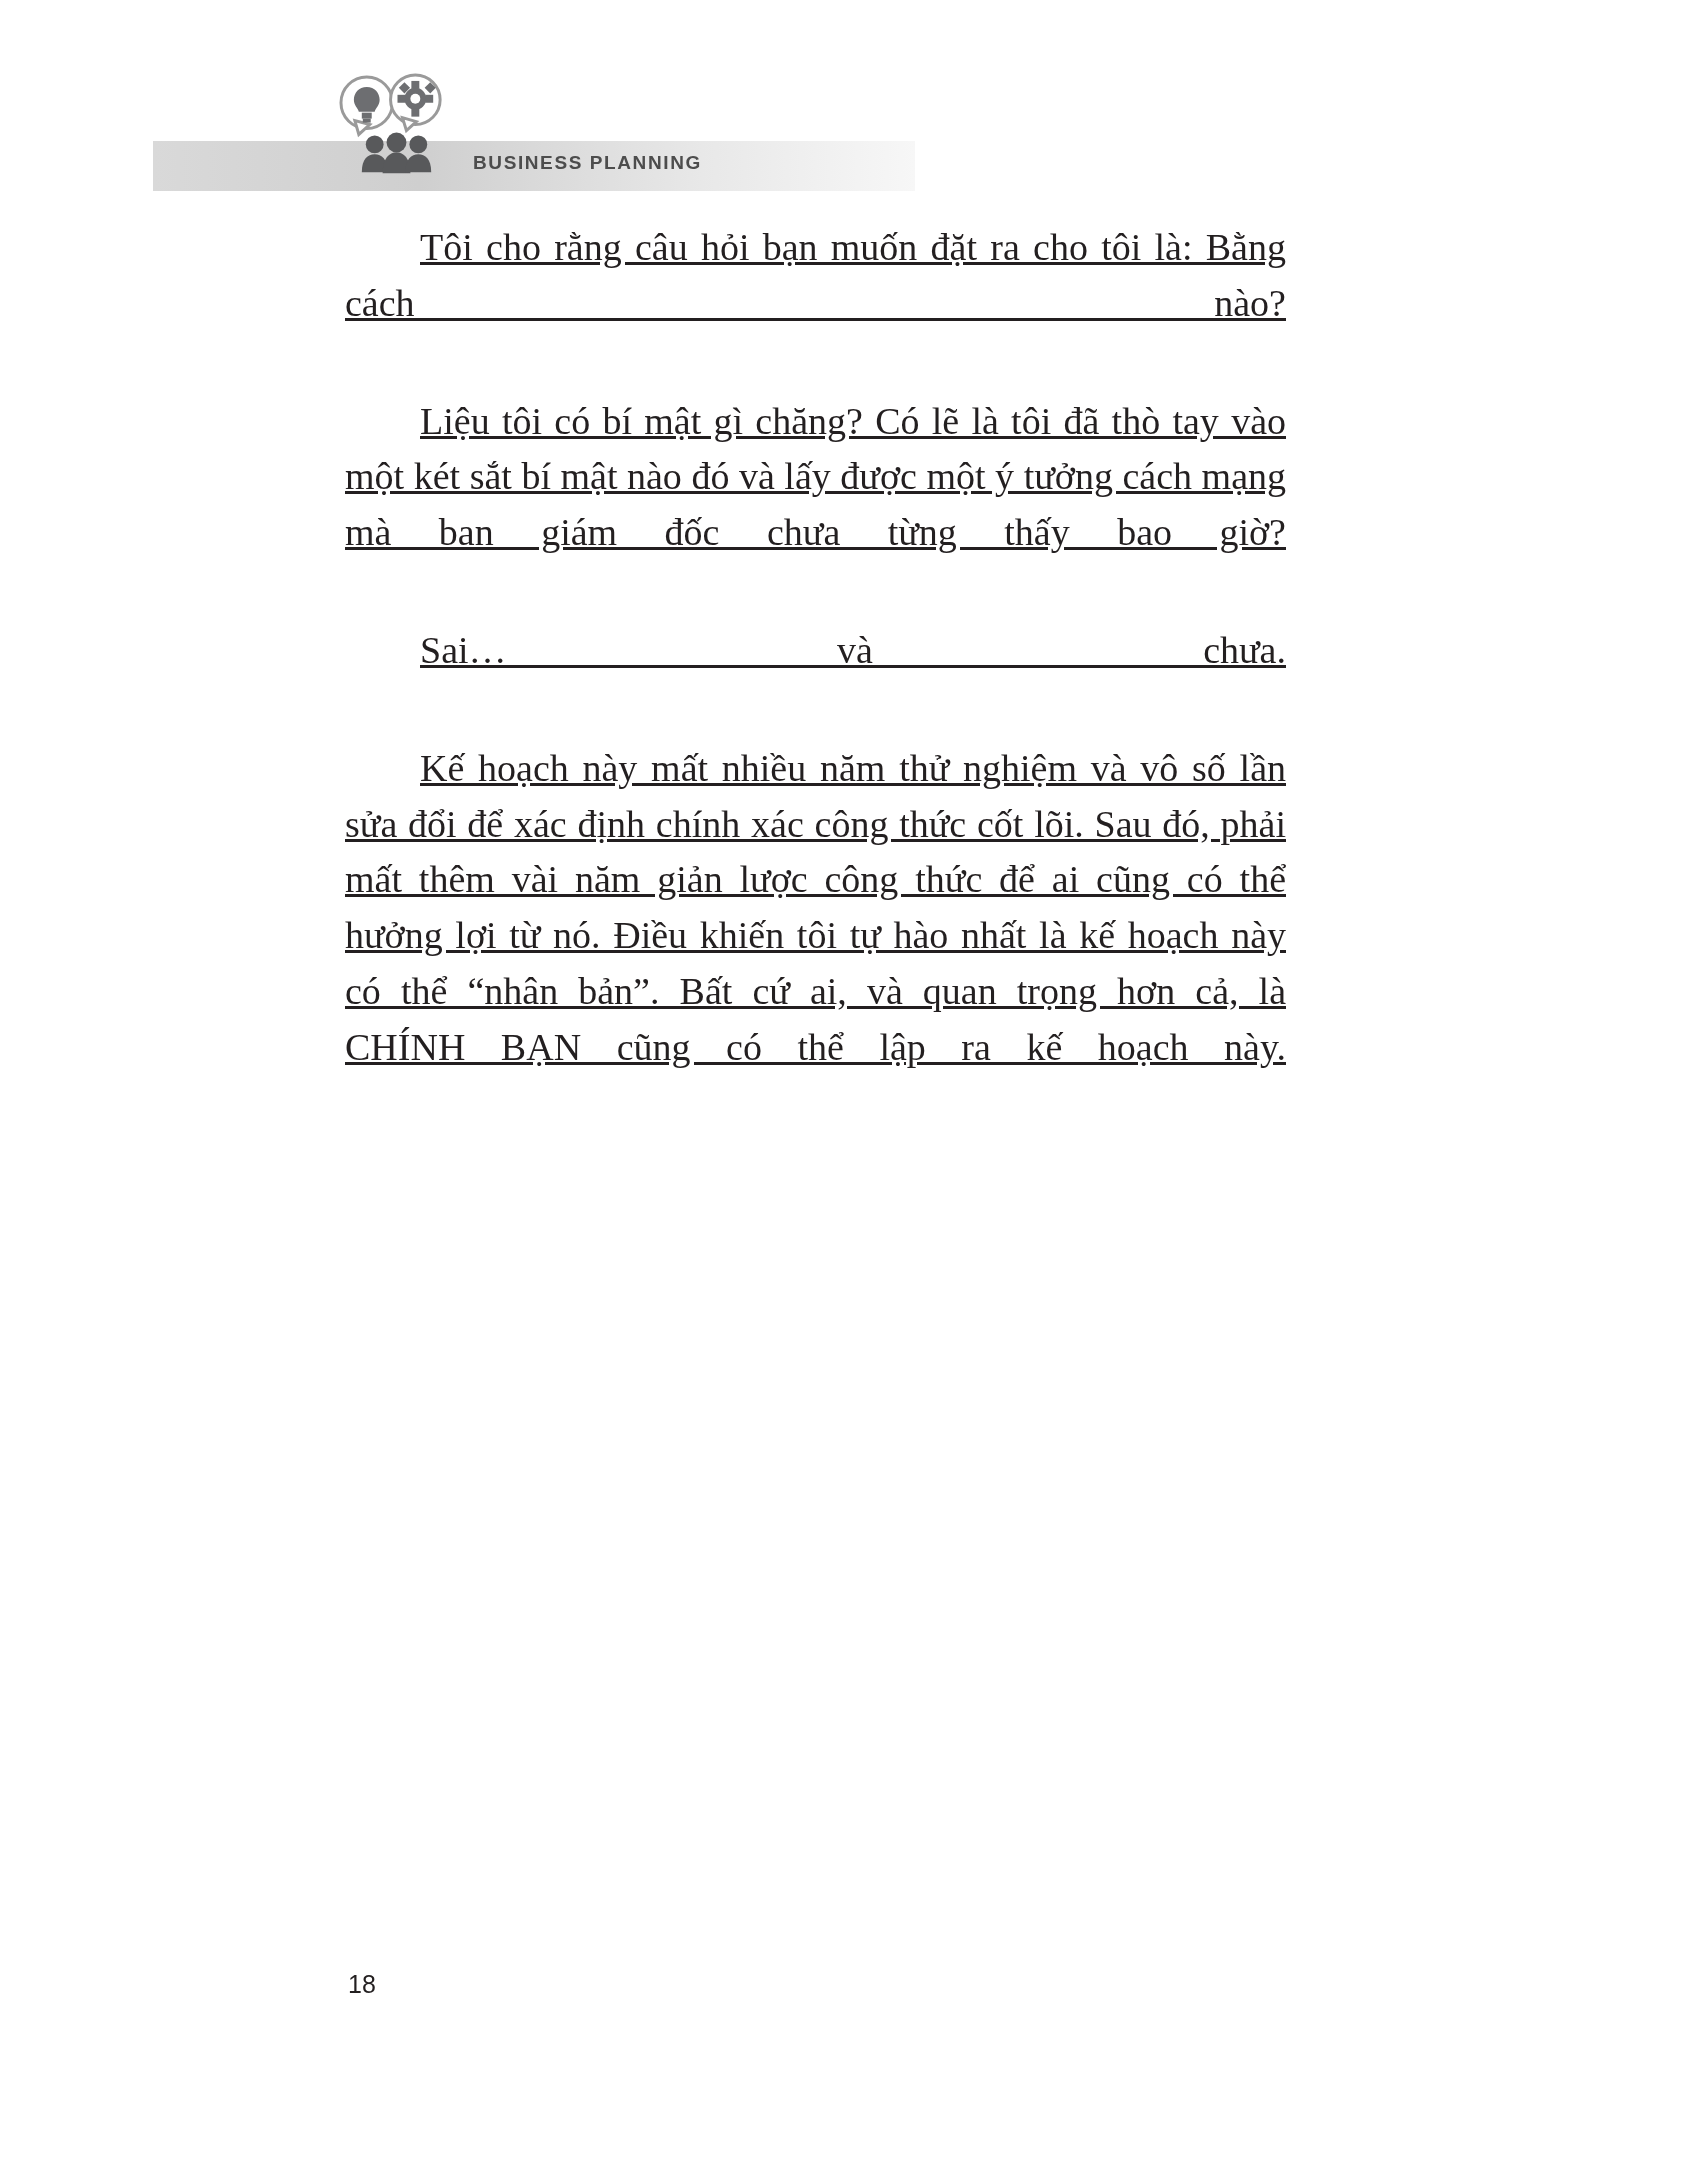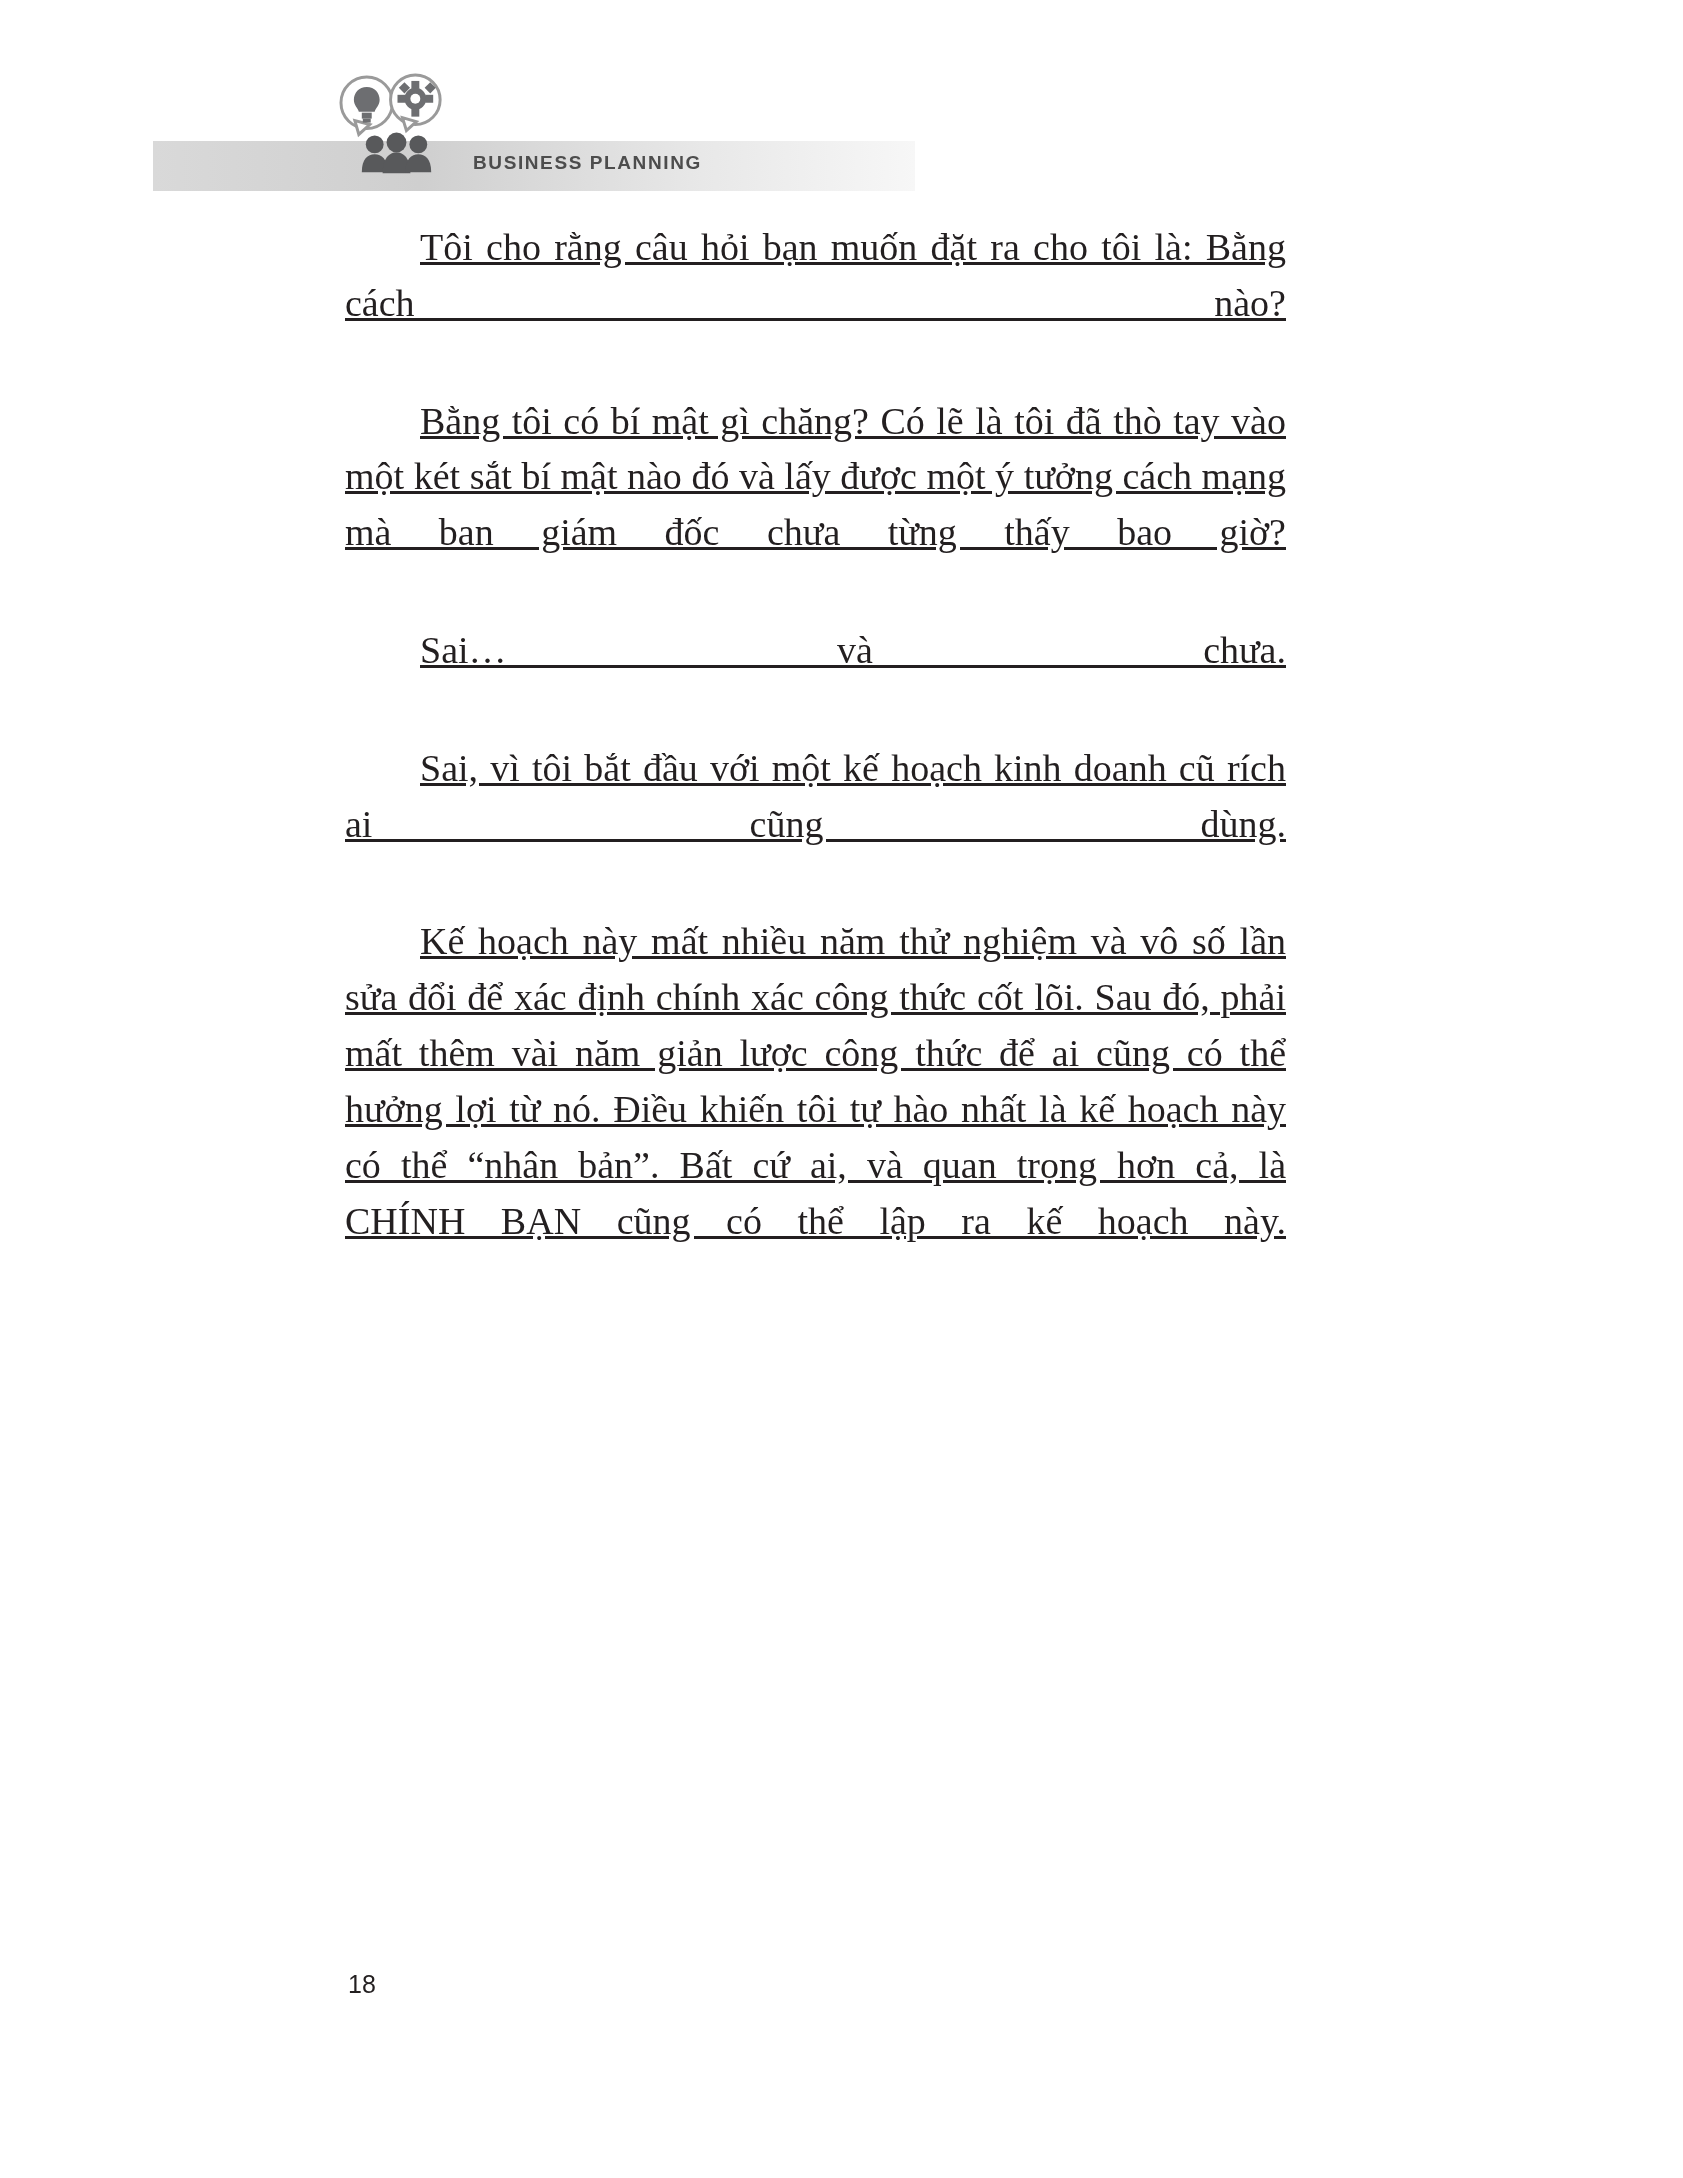--- a/index.html
+++ b/index.html
@@ -131,22 +131,21 @@
         <circle cx="82" cy="72" r="9"></circle>
         <path d="M69 100 c0 -13 6 -18 13 -18 c7 0 13 5 13 18 z"></path>
       </g>
     </svg>
   </div>
 
   <div class="header-title">BUSINESS PLANNING</div>
 
   <div class="content">
     <p class="para">Tôi cho rằng câu hỏi bạn muốn đặt ra cho tôi là: Bằng cách nào?</p>
-    <p class="para">Bằng tôi có bí mật gì chăng? Có lẽ là tôi đã thò tay vào một két sắt bí mật nào đó và lấy được một ý tưởng cách mạng mà ban giám đốc chưa từng thấy bao giờ?</p>
+    <p class="para">Liệu tôi có bí mật gì chăng? Có lẽ là tôi đã thò tay vào một két sắt bí mật nào đó và lấy được một ý tưởng cách mạng mà ban giám đốc chưa từng thấy bao giờ?</p>
     <p class="para">Sai… và chưa.</p>
-    <p class="para">Sai, vì tôi bắt đầu với một kế hoạch kinh doanh cũ rích ai cũng dùng.</p>
     <p class="para">Kế hoạch này mất nhiều năm thử nghiệm và vô số lần sửa đổi để xác định chính xác công thức cốt lõi. Sau đó, phải mất thêm vài năm giản lược công thức để ai cũng có thể hưởng lợi từ nó. Điều khiến tôi tự hào nhất là kế hoạch này có thể “nhân bản”. Bất cứ ai, và quan trọng hơn cả, là CHÍNH BẠN cũng có thể lập ra kế hoạch này.</p>
   </div>
 
   <div class="folio">18</div>
 
 </div>
 
 
 </body></html>

